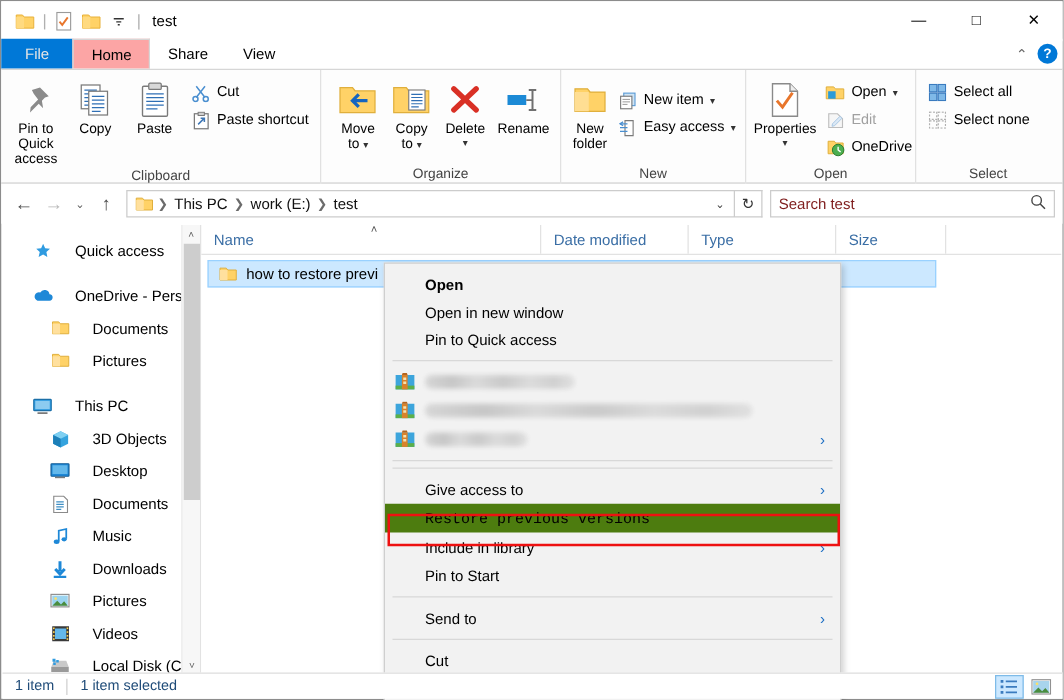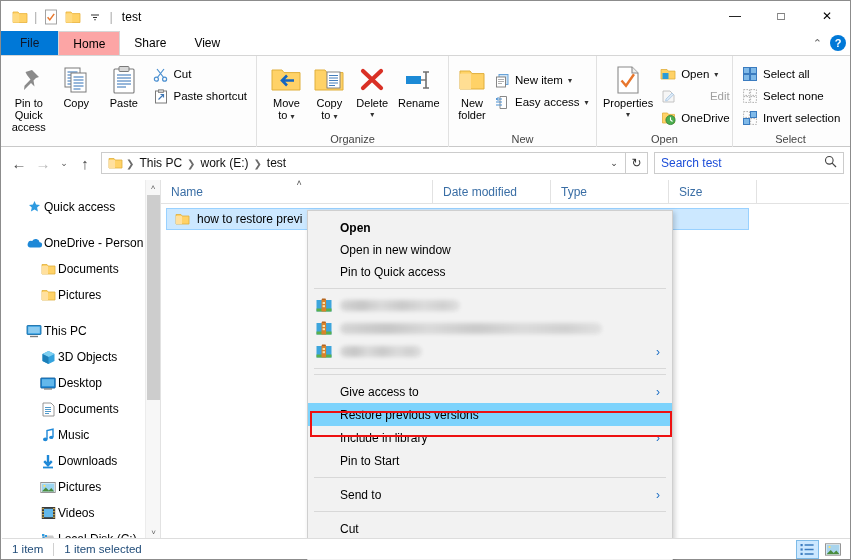--- a/index.html
+++ b/index.html
@@ -46,21 +46,21 @@
   
   .tabbar {
     position: absolute; left: 0; top: 30px; width: 849px; height: 24px;
     background: #ffffff; display: flex; align-items: flex-end;
   }
   .tab {
     height: 24px; padding: 0 14px; display: flex; align-items: center;
     font-size: 12px; color: #000;
   }
   .tab.file {
-    background: #0078d7; color: #0f172a; padding: 0 19px;
+    background: #0078d7; color: #e5e5e5; padding: 0 19px;
   }
   .tab.active {
     background: #fca5a5; border: 1px solid #d6d6d6; border-bottom: none;
   }
   .help-row {
     position: absolute; right: 4px; top: 30px; height: 24px;
     display: flex; align-items: center; gap: 8px;
   }
   .chev-up { font-size: 11px; color: #666; }
   .help-btn {
@@ -92,21 +92,21 @@
     width: 58px; display: flex; flex-direction: column; align-items: center;
     padding: 4px 2px 0 2px; text-align: center; line-height: 12px;
     font-size: 11px; color: #000;
   }
   .rbig .glyph { height: 34px; display: flex; align-items: center; }
   .rsmall-col { display: flex; flex-direction: column; padding-top: 4px; }
   .rsmall {
     display: flex; align-items: center; gap: 5px; height: 22px;
     padding: 0 5px; font-size: 11.5px; color: #000; white-space: nowrap;
   }
-  .rsmall.disabled { color: #a0a0a0; justify-content: space-between; }
+  .rsmall.disabled { color: #a0a0a0; }
   .rsmall .ico { width: 16px; height: 16px; display:flex; align-items:center; justify-content:center; }
   .caret { font-size: 8px; color: #333; }
 
   
   .addrbar {
     position: absolute; left: 0; top: 146px; width: 849px; height: 32px;
     background: #ffffff; display: flex; align-items: center; padding: 0 6px;
   }
   .navbtn {
     width: 24px; height: 24px; display: flex;
@@ -125,24 +125,24 @@
     display: flex; align-items: center;
   }
   .crumb-sep { color: #6b6b6b; font-size: 10px; padding: 0 1px; }
   .path-drop { width: 18px; text-align: center; font-size: 9px; color: #333; }
   .refresh {
     width: 22px; height: 22px; border: 1px solid #cccccc; border-left: none;
     display: flex; align-items: center; justify-content: center;
     font-size: 12px; color: #333; background: #fff;
   }
   .searchbox {
-    width: 190px; height: 22px; margin-left: 6px;
+    width: 228px; height: 22px; margin-left: 6px;
     border: 1px solid #cccccc; background: #fff;
     display: flex; align-items: center; padding: 0 6px;
-    font-size: 12px; color: #1d4ed8;
+    font-size: 12px; color: #7f1d1d;
   }
   .searchbox .sp { flex: 1; }
 
   
   .colhdr {
     position: absolute; left: 160px; top: 179px; width: 688px; height: 24px;
     background: #ffffff; border-bottom: 1px solid #e2e2e2; display: flex;
   }
   .col {
     height: 23px; display: flex; align-items: center; padding-left: 10px;
@@ -153,22 +153,22 @@
     position: absolute; top: -2px; left: 50%; font-size: 9px; color: #555;
   }
 
   
   .navpane {
     position: absolute; left: 1px; top: 179px; width: 159px; height: 360px;
     background: #ffffff; overflow: hidden;
     border-right: 1px solid #e2e2e2;
   }
   .navitem {
-    height: 26px; display: flex; align-items: center;
-    font-size: 12px; color: #000; white-space: nowrap;
+    height: 26px; display: flex; align-items: flex-start;
+    font-size: 12px; color: #000; white-space: nowrap; gap: 16px;
   }
   .navitem .ni { width: 20px; display:flex; align-items:center; justify-content:center; }
   .nav-l0 { padding-left: 22px; }
   .nav-l1 { padding-left: 36px; }
   .navscroll {
     position: absolute; right: 0; top: 0; width: 15px; height: 360px;
     background: #f7f7f7; border-left: 1px solid #ececec;
   }
   .navscroll .arrow {
     height: 15px; display: flex; align-items: center; justify-content: center;
@@ -208,21 +208,21 @@
   .mi .mi-ico {
     width: 24px; height: 18px; display: flex; align-items: center;
     justify-content: flex-start;
   }
   .mi .mi-label { flex: 1; }
   .mi.bold .mi-label { font-weight: bold; }
   .mi .sub {
     position: absolute; right: 12px; font-size: 12px; color: #1e6fc4;
     font-weight: 300;
   }
-  .mi.highlight { background: #7dd3fc; }
+  .mi.highlight { background: #4d7c0f; font-family: Liberation Mono, monospace; }
   .msep { height: 1px; background: #d8d8d8; margin: 5px 6px 5px 6px; }
   .redbox {
     position: absolute; left: 2px; top: 200px; width: 362px; height: 26px;
     border: 2px solid #ee1111; pointer-events: none;
   }
   .blur-bar {
     height: 11px; border-radius: 6px;
     background: linear-gradient(90deg,#d5d5d5 0%,#c4c4c4 18%,#d9d9d9 34%,#c8c8c8 52%,#dadada 70%,#cfcfcf 86%,#e0e0e0 100%);
     filter: blur(2.2px); opacity: 0.95;
   }
@@ -356,20 +356,21 @@
               <svg width="14" height="15" viewBox="0 0 14 15">
                   <rect x="1.5" y="2" width="11" height="12" fill="#fff" stroke="#7a7a7a" stroke-width="1"></rect>
                   <rect x="4.5" y="0.8" width="5" height="2.6" fill="#cfcfcf" stroke="#7a7a7a" stroke-width="0.8"></rect>
                   <path d="M4.5 10.5l5-5M6.5 5.5h3v3" stroke="#3f77b5" stroke-width="1.2" fill="none"></path>
                 </svg>
             </span>
             <span>Paste shortcut</span>
           </div>
         </div>
       </div>
+      <div class="rgroup-label">Clipboard</div>
     </div>
 
     <div class="rgroup" style="width:192px;">
       <div class="rgroup-body" style="padding-left:8px;">
         <div class="rbig" style="width:46px;">
           <span class="glyph">
             <svg width="32" height="26" viewBox="0 0 32 26">
                 <path d="M2 3h10l2 2.6h16V23H2z" fill="#FFD267" stroke="#E0AF3C" stroke-width="1"></path>
                 <path d="M24 13.5H13M17 8.5l-5 5 5 5" stroke="#1565C0" stroke-width="2.6" fill="none"></path>
               </svg>
@@ -523,31 +524,20 @@
                   <g fill="none" stroke="#b0b0b0" stroke-dasharray="1.6 1.2">
                     <rect x="0.6" y="0.6" width="5.8" height="5.8"></rect>
                     <rect x="7.6" y="0.6" width="5.8" height="5.8"></rect>
                     <rect x="0.6" y="7.6" width="5.8" height="5.8"></rect>
                     <rect x="7.6" y="7.6" width="5.8" height="5.8"></rect>
                   </g>
                 </svg>
             </span>
             <span>Select none</span>
           </div>
-          <div class="rsmall">
-            <span class="ico">
-              <svg width="14" height="14" viewBox="0 0 14 14">
-                  <rect x="0.6" y="0.6" width="5.8" height="5.8" fill="none" stroke="#b0b0b0" stroke-dasharray="1.6 1.2"></rect>
-                  <rect x="7.5" y="0.5" width="6" height="6" fill="#7FB9E8" stroke="#3A7BBF"></rect>
-                  <rect x="0.5" y="7.5" width="6" height="6" fill="#7FB9E8" stroke="#3A7BBF"></rect>
-                  <rect x="7.6" y="7.6" width="5.8" height="5.8" fill="none" stroke="#b0b0b0" stroke-dasharray="1.6 1.2"></rect>
-                </svg>
-            </span>
-            <span>Invert selection</span>
-          </div>
         </div>
       </div>
       <div class="rgroup-label">Select</div>
     </div>
   </div>
 
   <div class="addrbar">
     <div class="navbtn">←</div>
     <div class="navbtn dim">→</div>
     <div class="navbtn small">⌄</div>

